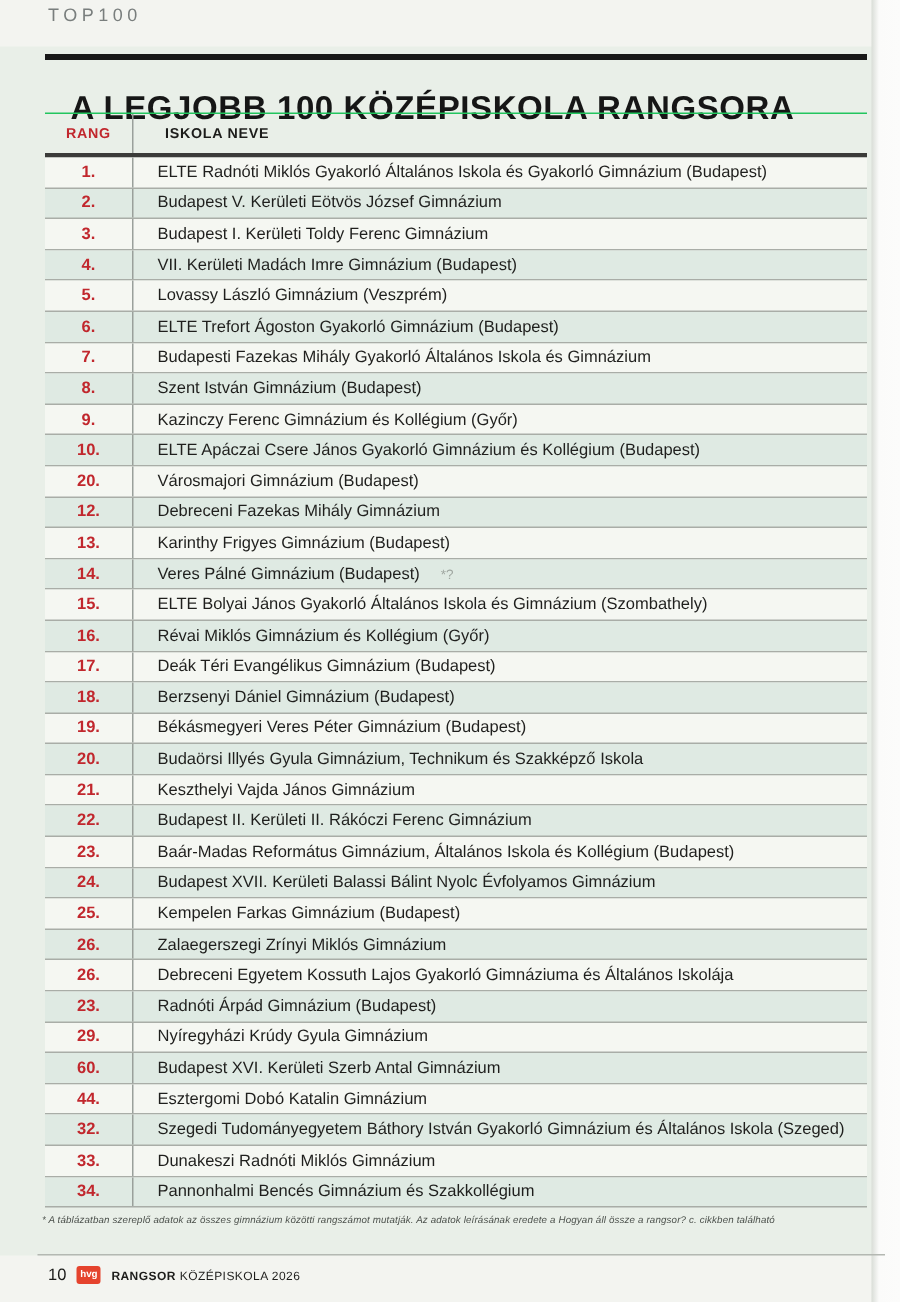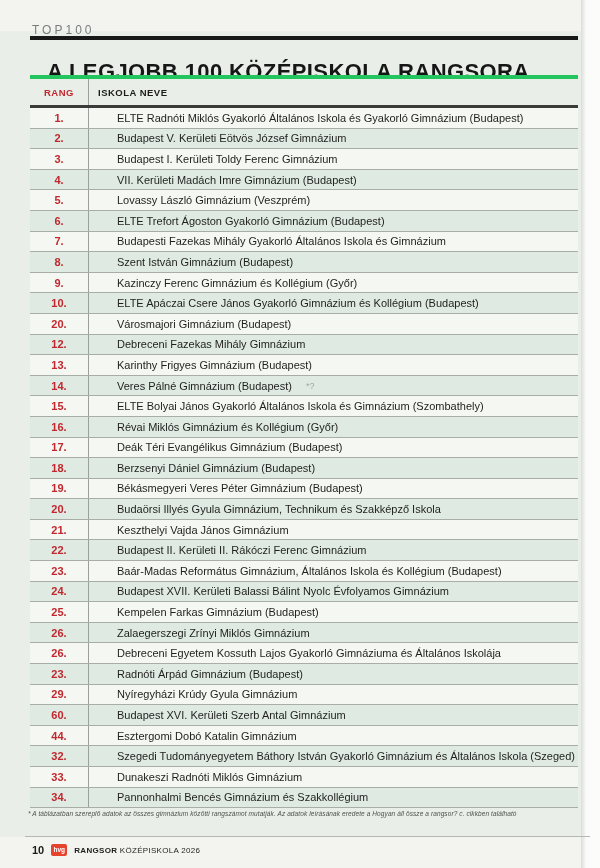--- a/index.html
+++ b/index.html
@@ -8,52 +8,52 @@
     font-family:"Liberation Sans",sans-serif;
     background:#f3f4f0;
     position:relative;
   }
   .page{position:absolute;inset:0;width:600px;height:868px;background:#f3f4f0;}
   
   .paper-tint{position:absolute;left:0;top:31px;width:584px;height:806px;background:#e9efe8;}
   .scan-edge{position:absolute;left:581px;top:0;width:19px;height:868px;
     background:linear-gradient(to right,#d9ddd7 0,#fbfbfa 5px,#fcfcfb 100%);}
   
-  .kicker{position:absolute;left:32px;top:23px;font-size:12px;letter-spacing:3px;
+  .kicker{position:absolute;left:32px;top:3px;font-size:12px;letter-spacing:3px;
     color:#797e7d;font-weight:400;}
   
   .title-bar{position:absolute;left:30px;top:36px;width:548px;height:4px;background:#181818;}
   .page-title{position:absolute;left:31px;top:43px;width:548px;margin:16px;
     font-size:22px;font-weight:800;color:#161616;letter-spacing:.4px;}
   
   .table{position:absolute;left:30px;top:75px;width:548px;}
   .thead{display:flex;align-items:center;height:26px;
-    border-top:4px solid #22c55e;border-bottom:3px solid #3b3b39;}
+    border-top:1px solid #22c55e;border-bottom:3px solid #3b3b39;}
   .th-rank{width:58px;text-align:center;font-size:9.5px;font-weight:700;
     letter-spacing:.5px;color:var(--accent,#c1272d);}
-  .th-name{flex:1;padding-left:9px;font-size:9.5px;font-weight:700;
+  .th-name{flex:1;padding-left:21px;font-size:9.5px;font-weight:700;
     letter-spacing:.5px;color:#1c1c1a;border-left:1px solid #9aa09b;height:100%;
     display:flex;align-items:center;}
   .tbody{display:block;}
   .row{display:flex;align-items:stretch;height:20.6px;border-bottom:1px solid #a9ada7;
     box-sizing:border-box;background:#f5f7f2;}
   .row:nth-child(even){background:#dfeae3;}
   .cell-rank{width:58px;display:flex;align-items:center;justify-content:center;
     font-size:11px;font-weight:700;color:var(--accent,#c1272d);}
-  .cell-name{flex:1;display:flex;align-items:center;padding-left:28px;
+  .cell-name{flex:1;display:flex;align-items:center;padding-left:16px;
     font-size:11px;color:#1f1f1d;border-left:1px solid #9aa09b;
     white-space:nowrap;overflow:hidden;}
   .pencil-note{margin-left:14px;font-size:9px;color:#6b6f6a;opacity:.55;}
   
   .footnote{position:absolute;left:28px;top:810px;width:552px;
     font-size:6.5px;font-style:italic;color:#4c514c;letter-spacing:.1px;}
   
   .footer-divider{position:absolute;left:25px;top:836px;width:565px;height:1px;background:#b4b8b2;}
   .footer{position:absolute;left:32px;top:843px;height:14px;display:flex;align-items:center;gap:7px;}
-  .page-number{font-size:11px;font-weight:700;color:#1b1b19;}
+  .page-number{font-size:11px;font-weight:400;color:#1b1b19;}
   .brand-logo{width:16px;height:12px;background:var(--logo-red,#e5432d);border-radius:2px;
     display:flex;align-items:center;justify-content:center;
     color:#fff;font-size:6.5px;font-weight:700;line-height:1;}
   .footer-title{font-size:8px;color:#1d1d1b;letter-spacing:.3px;}
   .footer-title b{font-weight:800;}
 </style>
 </head>
 <body style="--accent: #c1272d; --logo-red: #e5432d;">
 
 <div class="page">

